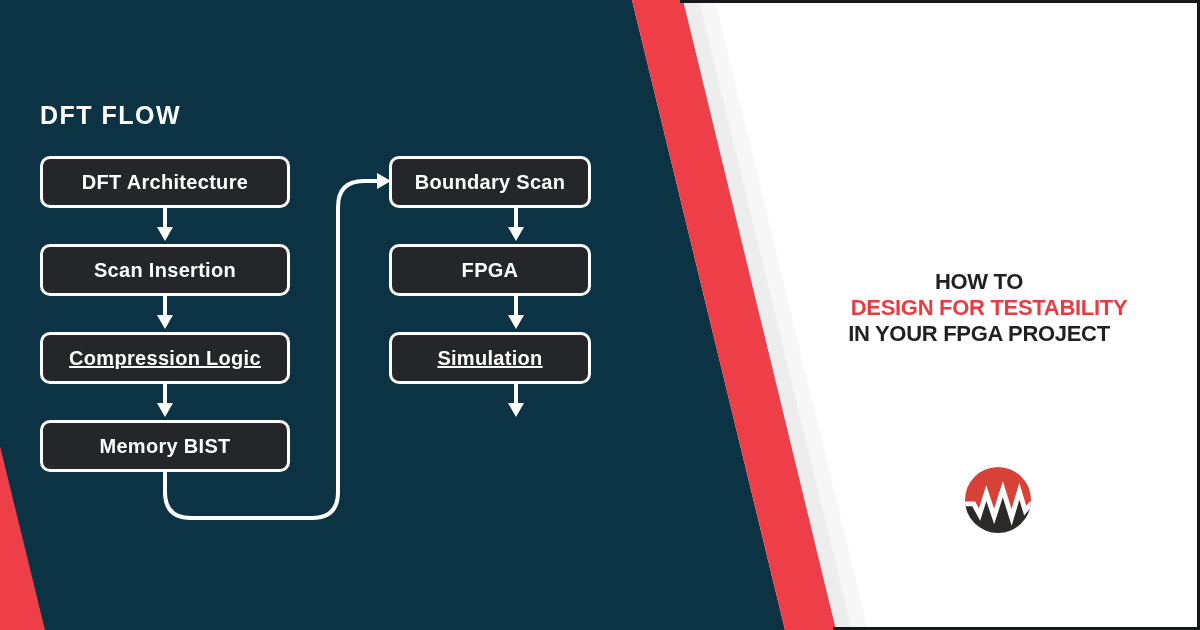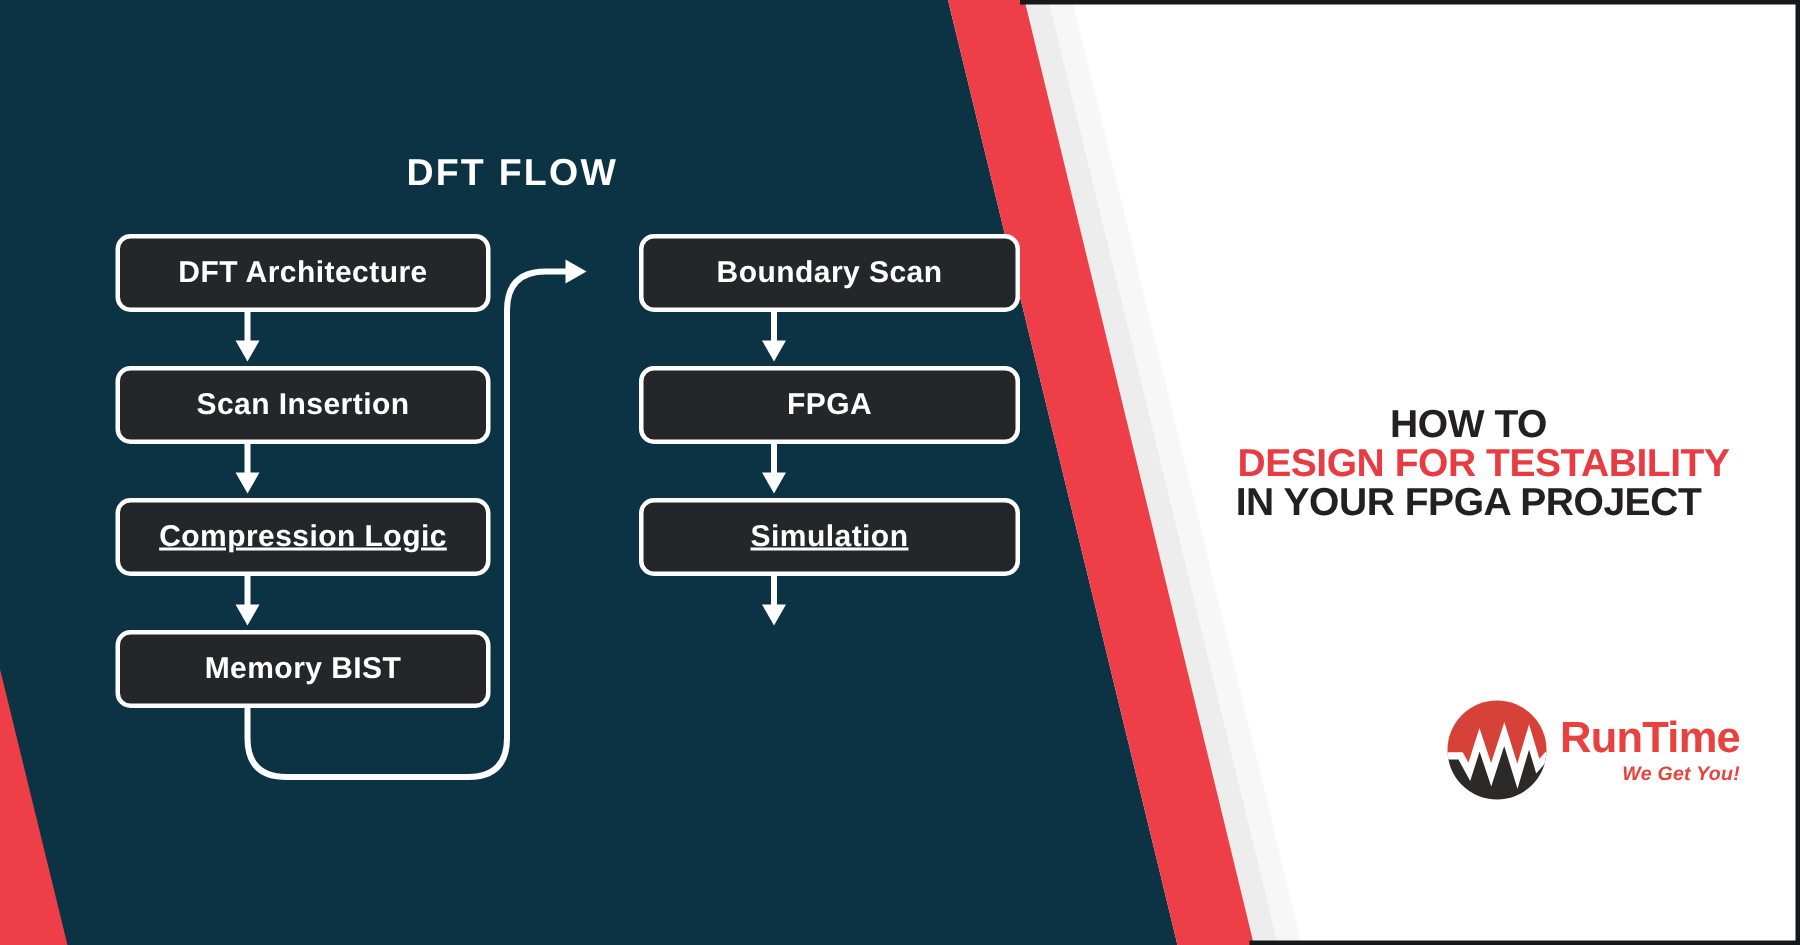--- a/index.html
+++ b/index.html
@@ -8,47 +8,45 @@
     width:1200px;height:630px;
     overflow:hidden;
     font-family:"Liberation Sans", sans-serif;
     background:#ffffff;
   }
   .bg-svg{position:absolute;left:0;top:0;width:1200px;height:630px;}
 
   
   .flow-title{
     position:absolute;left:40px;top:101px;width:603px;
-    text-align:center;
     color:#ffffff;font-size:25px;font-weight:bold;letter-spacing:1.5px;
   }
   .flow-box{
     position:absolute;height:52px;
     background:#242629;
     border:3px solid #ffffff;
     border-radius:10px;
     box-sizing:border-box;
     display:flex;align-items:center;justify-content:center;
     color:#ffffff;font-size:20px;font-weight:600;letter-spacing:.3px;
     white-space:nowrap;
-    margin-left:37px;
   }
   .col1{left:40px;width:250px;}
-  .col2{left:389px;width:254px;}
+  .col2{left:389px;width:202px;}
   .r1{top:156px;} .r2{top:244px;} .r3{top:332px;text-decoration:underline;} .r4{top:420px;}
   .v-arrow{position:absolute;width:20px;height:36px;}
   .va-c1{left:155px;} .va-c2{left:506px;}
   .va-r1{top:207px;} .va-r2{top:295px;} .va-r3{top:383px;}
   .connector{position:absolute;left:150px;top:170px;width:250px;height:370px;}
 
   
   .headline{
     position:absolute;left:758px;top:269px;width:442px;
     text-align:center;
-    font-weight:bold;font-size:26px;line-height:26px;letter-spacing:-0.3px;
+    font-weight:bold;font-size:22px;line-height:26px;letter-spacing:-0.3px;
     color:#232021;
   }
   .headline .red{color:#e93c42;padding-left:20px;}
   .headline div{white-space:nowrap;}
 
   .logo{
     position:absolute;left:964px;top:464px;width:200px;height:72px;
     display:flex;align-items:center;
   }
   .logo-mark{width:68px;height:68px;flex:0 0 auto;}
@@ -149,19 +147,15 @@
         <clipPath id="lc">
             <circle cx="35" cy="35" r="34"></circle>
           </clipPath>
       </defs>
       <g clip-path="url(#lc)">
         <path d="M0,0 L70,0 L70,38 L63,46 L57,26 L49,53 L40,24 L31,52 L23,28 L16,50 L10,39 L0,39 Z" fill="#d64138"></path>
         <path d="M0,70 L70,70 L70,38 L63,46 L57,26 L49,53 L40,24 L31,52 L23,28 L16,50 L10,39 L0,39 Z" fill="#2b2a29"></path>
         <polyline points="0,39 10,39 16,50 23,28 31,52 40,24 49,53 57,26 63,46 70,38" fill="none" stroke="#ffffff" stroke-width="5" stroke-linejoin="miter"></polyline>
       </g>
     </svg>
-    <div class="logo-text">
-      <div class="logo-brand">RunTime</div>
-      <div class="logo-tagline">We Get You!</div>
-    </div>
   </div>
 
 </div>
 
 </body></html>

